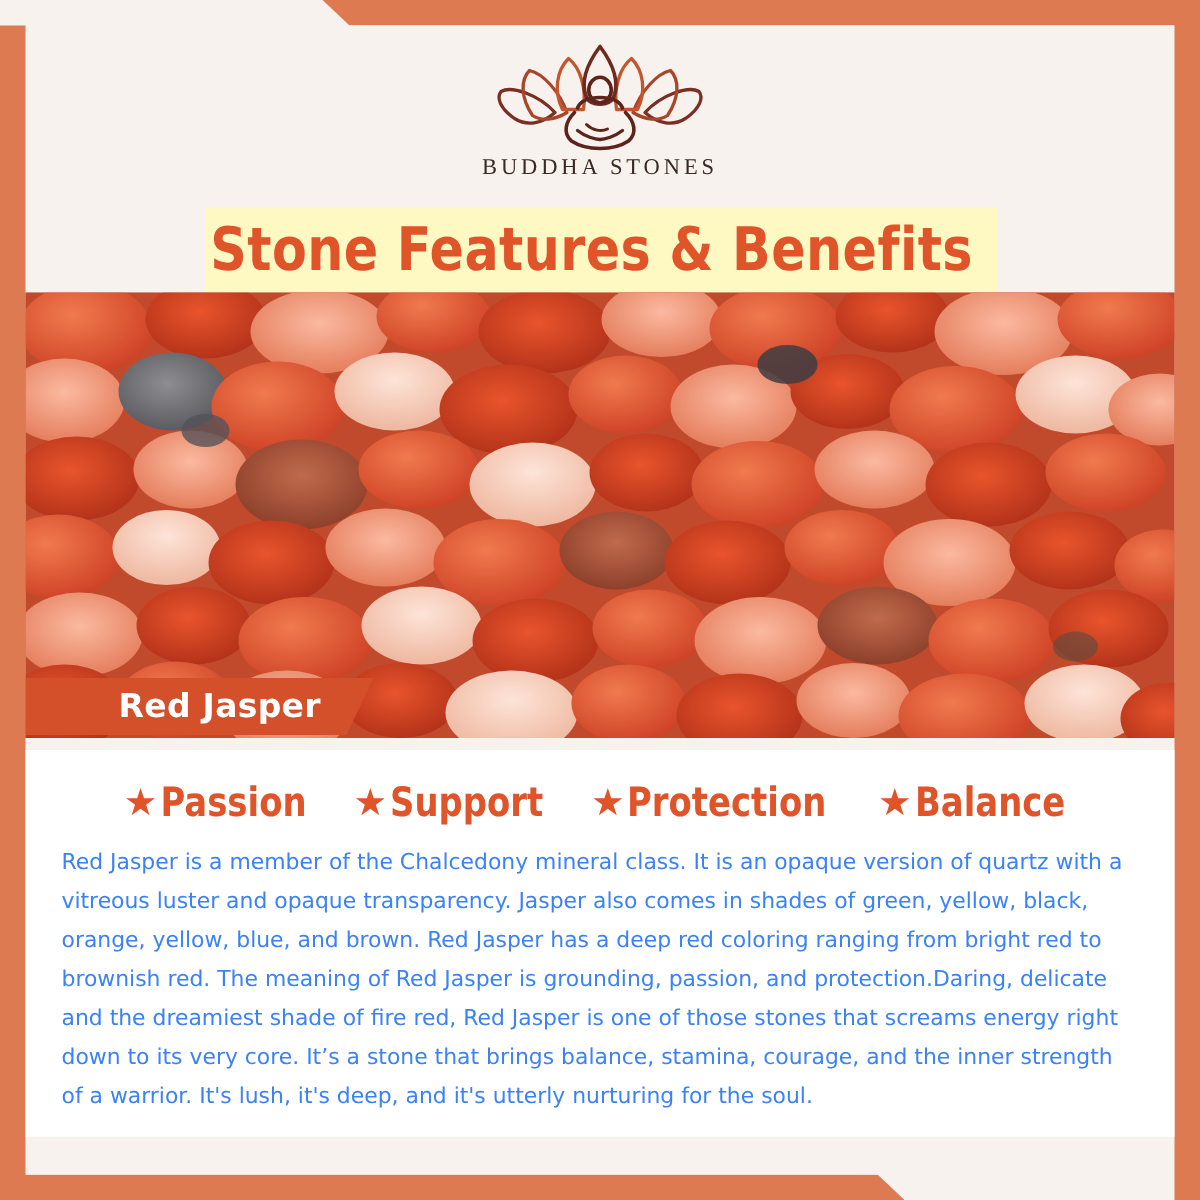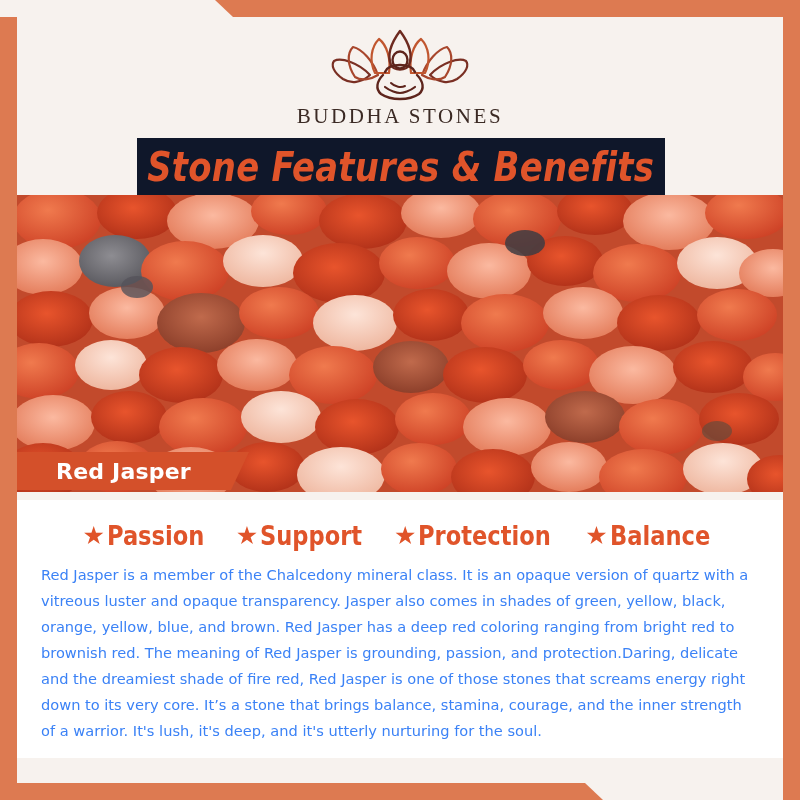--- a/index.html
+++ b/index.html
@@ -83,38 +83,37 @@
     box-sizing: border-box;
   }
   .logo-mark {
     width: 150px;
     height: 78px;
     display: block;
   }
   .logo-text {
     margin-top: 1px;
     font-family: "Liberation Serif", serif;
-    font-size: 21px;
+    font-size: 15px;
     letter-spacing: 2.6px;
     color: #3b2a24;
     font-weight: 400;
   }
 
   
   .title-band {
     position: absolute;
     top: 138px;
     left: 137px;
     width: 528px;
     height: 57px;
-    background: #0f172a;
-    display: flex;
-    align-items: center;
-    justify-content: center;
-    font-style: italic;
+    background: #fef9c3;
+    display: flex;
+    align-items: center;
+    justify-content: flex-end;
   }
   .title-text {
     font-family: "Liberation Sans Narrow", "DejaVu Sans Condensed", "Liberation Sans", sans-serif;
     font-weight: bold;
     font-size: 40px;
     color: #e0542a;
     letter-spacing: 0.3px;
     transform: scaleX(0.94);
     white-space: nowrap;
   }
@@ -141,21 +140,21 @@
     top: 452px;
     left: 17px;
     width: 232px;
     height: 38px;
     background: #d4502a;
     clip-path: polygon(0 0, 232px 0, 214px 38px, 0 38px);
     display: flex;
     align-items: center;
   }
   .ribbon-label {
-    margin-left: 39px;
+    margin-left: 62px;
     color: #ffffff;
     font-family: "DejaVu Sans", sans-serif;
     font-weight: bold;
     font-size: 22px;
     letter-spacing: 0.2px;
     white-space: nowrap;
   }
 
   
   .content-panel {

